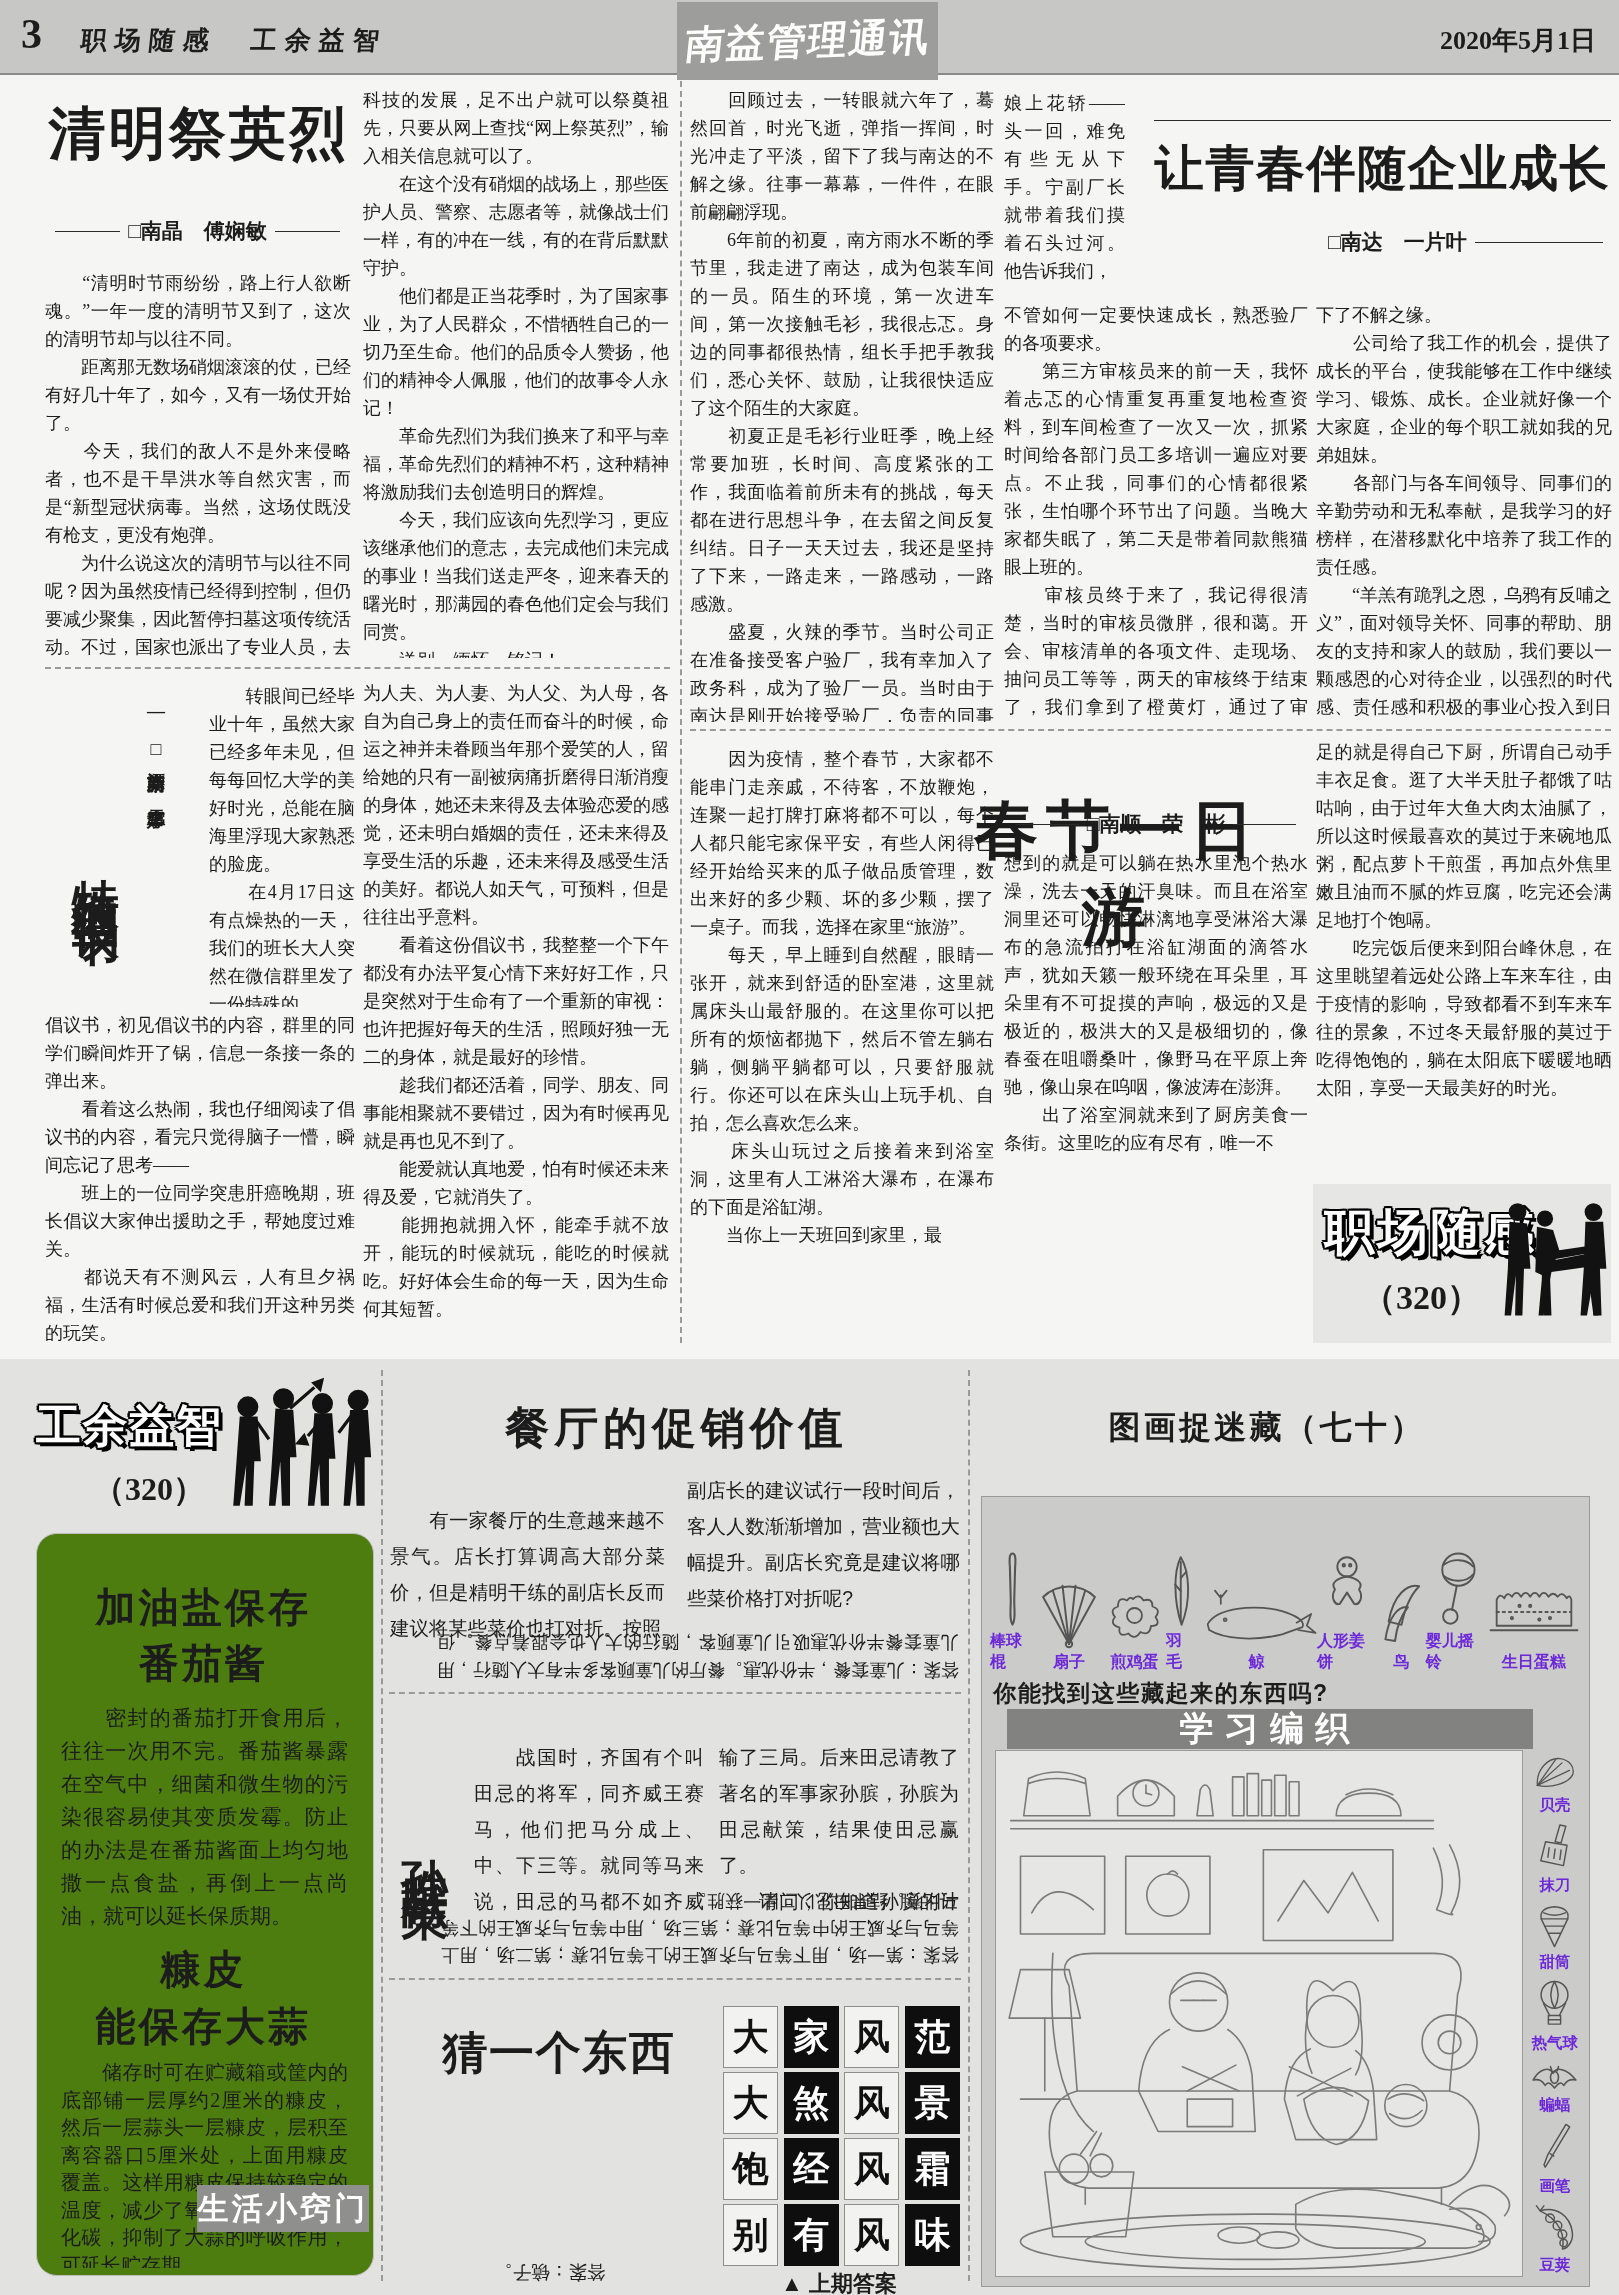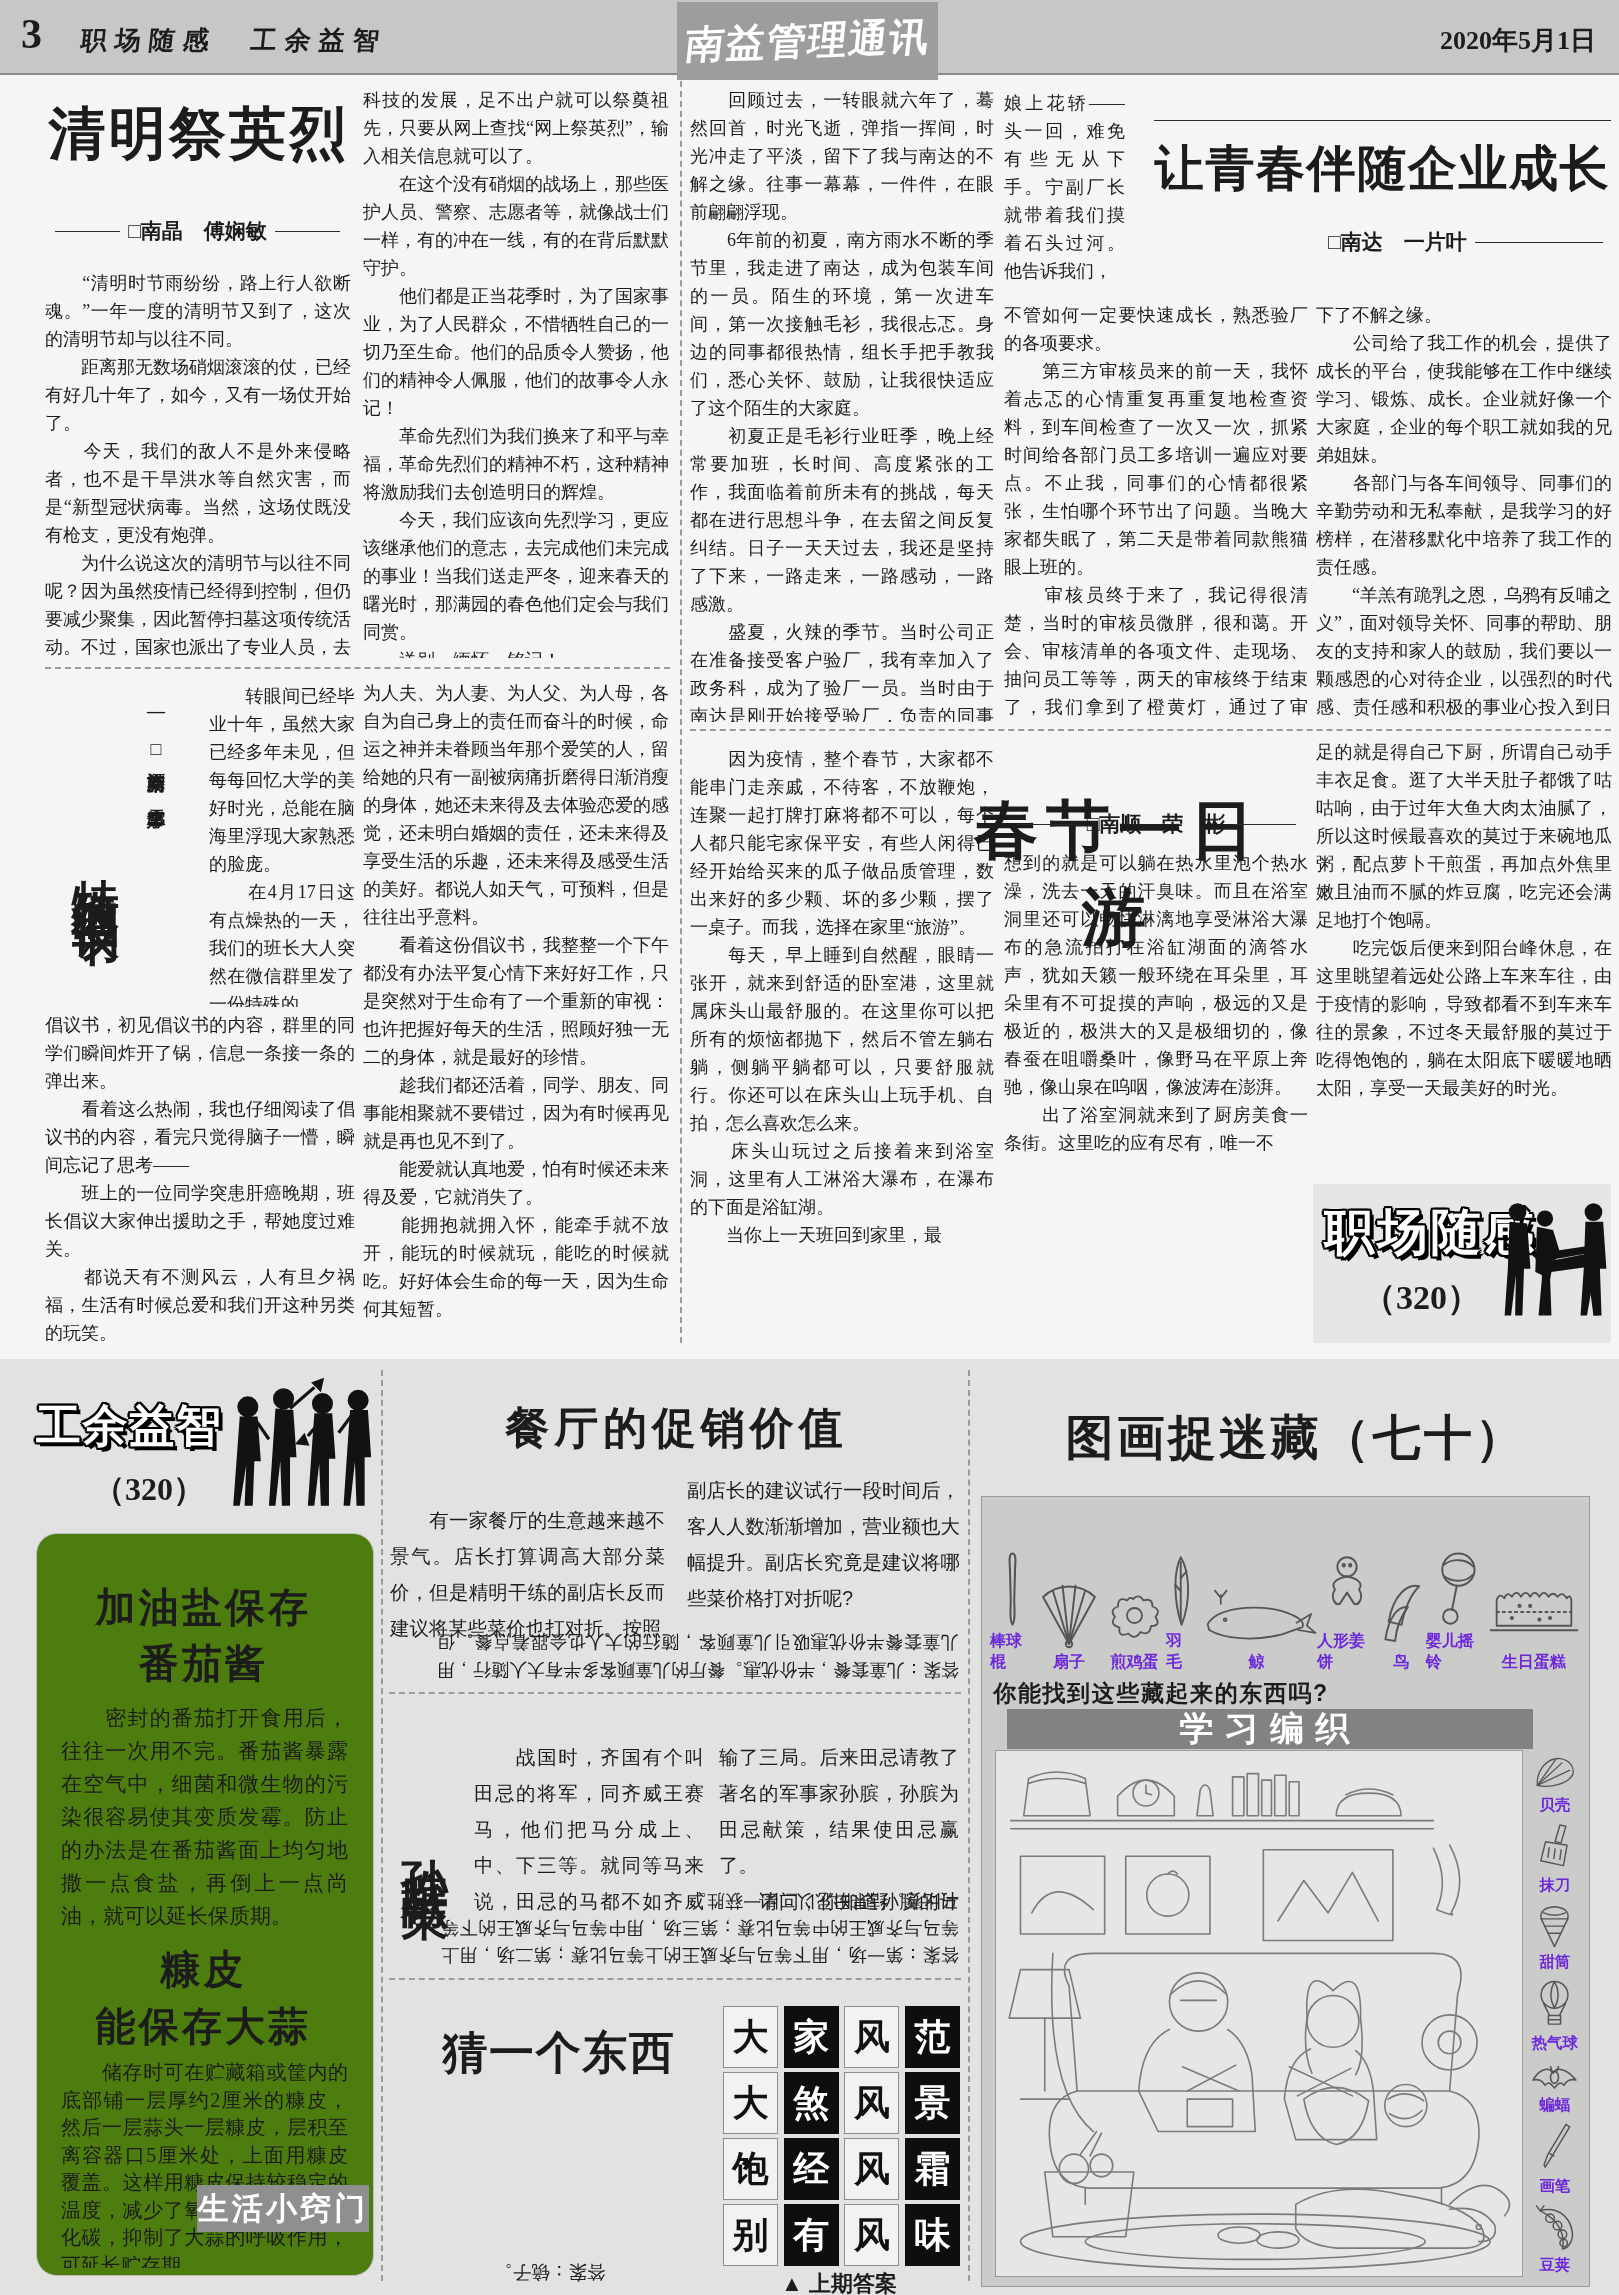--- a/index.html
+++ b/index.html
@@ -210,21 +210,21 @@
       <span>经</span>
       <span>风</span>
       <span>霜</span>
     <span>别</span>
       <span>有</span>
       <span>风</span>
       <span>味</span>
   </div>
   <div class="sans" style="position:absolute;left:781px;top:2269px;font-size:22px;font-weight:bold;">▲ 上期答案</div>
 
-  <div class="headline" style="left:1053px;top:1406px;width:486px;font-size:48px;letter-spacing:3.2px;">图画捉迷藏（七十）</div>
+  <div class="headline" style="left:1024px;top:1406px;width:486px;font-size:32px;letter-spacing:3.2px;">图画捉迷藏（七十）</div>
 
   <div class="puzzle-panel">
     <div class="pp-items">
       <div class="pp-item">
         <svg class="line-ic" width="21" height="78" viewBox="0 0 24 90">
             <path d="M12 4 C15 4 16 8 15 20 L14 58 C14 72 16 80 12 86 C8 80 10 72 10 58 L9 20 C8 8 9 4 12 4 Z"></path>
           </svg>
         <span class="lbl">棒球棍</span>
       </div>
       <div class="pp-item">

